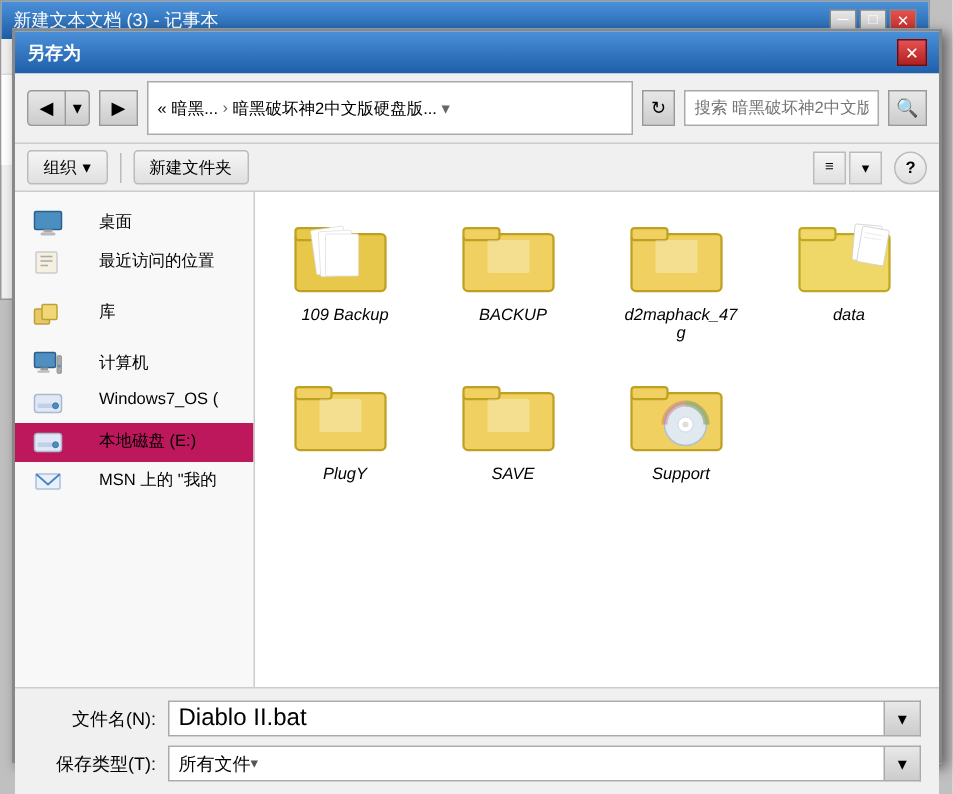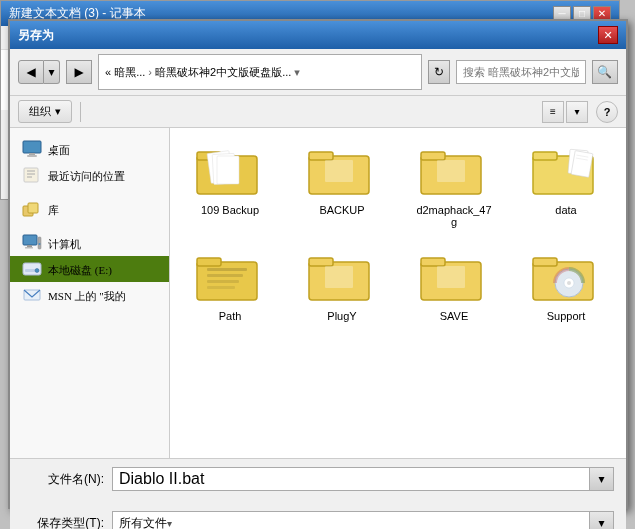--- a/index.html
+++ b/index.html
@@ -238,28 +238,27 @@
     .sidebar {
       width: 160px;
       border-right: 1px solid #ccc;
       overflow-y: auto;
       background: #f8f8f8;
       padding: 8px 0;
     }
     .sidebar-item {
       padding: 4px 12px;
       display: flex;
-      align-items: flex-end;
-      gap: 6px;
-      cursor: pointer;
-      font-size: 11px;
-      font-family: Liberation Serif, serif;
+      align-items: flex-start;
+      gap: 24px;
+      cursor: pointer;
+      font-size: 11px;
     }
     .sidebar-item.selected {
-      background: #4d7c0f;
+      background: #be185d;
     }
     .sidebar-icon {
       width: 20px;
       height: 18px;
       flex-shrink: 0;
     }
     .sidebar-label { font-size: 11px; }
 
     
     .file-grid {
@@ -278,32 +277,33 @@
       align-items: center;
       gap: 4px;
       padding: 6px 4px;
       cursor: pointer;
     }
     .folder-label {
       font-size: 11px;
       text-align: center;
       word-break: break-all;
       color: #000;
+      font-style: italic;
     }
 
     
     .bottom-fields {
       padding: 8px 12px;
       background: #f0f0f0;
       border-top: 1px solid #ccc;
     }
     .field-row {
       display: flex;
       align-items: center;
-      margin-bottom: 20px;
+      margin-bottom: 6px;
     }
     .field-label {
       width: 90px;
       font-size: 12px;
       text-align: right;
       padding-right: 8px;
     }
     .field-input {
       flex: 1;
       height: 24px;
@@ -386,20 +386,23 @@
     <input type="text" class="search-box" placeholder="搜索 暗黑破坏神2中文版硬盘..." style="">
     <div class="nav-btn">🔍</div>
   </div>
 
   <div class="toolbar">
     <div class="toolbar-btn">
       <span>组织</span>
       <span>▾</span>
     </div>
     <div class="toolbar-sep"></div>
+    <div class="toolbar-btn">
+      <span>新建文件夹</span>
+    </div>
     <div class="view-btns">
       <div class="view-btn">≡</div>
       <div class="view-btn">▾</div>
     </div>
     <div class="help-btn">?</div>
   </div>
 
   <div class="main-area">
 
     <div class="sidebar">
@@ -447,30 +450,40 @@
             <rect x="1" y="1" width="14" height="10" rx="1" fill="#5090c0" stroke="#2a6090" stroke-width="1"></rect>
             <rect x="5" y="11" width="5" height="2" fill="#999"></rect>
             <rect x="3" y="13" width="8" height="1.5" rx="0.5" fill="#bbb"></rect>
             <rect x="16" y="3" width="3" height="12" rx="1" fill="#aaa" stroke="#888" stroke-width="0.5"></rect>
             <circle cx="17.5" cy="10" r="1" fill="#5090c0"></circle>
           </svg>
         </div>
         <span class="sidebar-label">计算机</span>
       </div>
 
-
-
-      <div class="sidebar-item selected">
+      <div class="sidebar-item">
         <div class="sidebar-icon">
           <svg width="20" height="18" viewBox="0 0 20 18">
             <rect x="1" y="3" width="18" height="12" rx="2" fill="#e0e8f5" stroke="#aab8d0" stroke-width="1"></rect>
             <rect x="3" y="9" width="10" height="3" rx="1" fill="#c0d0e8"></rect>
             <circle cx="15" cy="10.5" r="2" fill="#4a8fbf" stroke="#2a6090" stroke-width="0.5"></circle>
           </svg>
         </div>
+        <span class="sidebar-label">Windows7_OS (</span>
+      </div>
+
+
+      <div class="sidebar-item selected">
+        <div class="sidebar-icon">
+          <svg width="20" height="18" viewBox="0 0 20 18">
+            <rect x="1" y="3" width="18" height="12" rx="2" fill="#e0e8f5" stroke="#aab8d0" stroke-width="1"></rect>
+            <rect x="3" y="9" width="10" height="3" rx="1" fill="#c0d0e8"></rect>
+            <circle cx="15" cy="10.5" r="2" fill="#4a8fbf" stroke="#2a6090" stroke-width="0.5"></circle>
+          </svg>
+        </div>
         <span class="sidebar-label">本地磁盘 (E:)</span>
       </div>
 
       <div class="sidebar-item">
         <div class="sidebar-icon">
           <svg width="20" height="18" viewBox="0 0 20 18">
             <rect x="2" y="4" width="16" height="10" rx="1" fill="#e8f0f8" stroke="#aac0dc" stroke-width="1"></rect>
             <polyline points="2,4 10,11 18,4" fill="none" stroke="#4a80c0" stroke-width="1.2"></polyline>
           </svg>
         </div>
@@ -518,32 +531,20 @@
 
           <rect x="38" y="8" width="18" height="24" rx="1" fill="white" stroke="#ccc" stroke-width="0.5" transform="rotate(5 47 20)"></rect>
           <rect x="42" y="10" width="18" height="24" rx="1" fill="white" stroke="#ccc" stroke-width="0.5" transform="rotate(10 51 22)"></rect>
 
           <line x1="44" y1="14" x2="56" y2="14" stroke="#eee" stroke-width="0.8" transform="rotate(10 50 22)"></line>
           <line x1="44" y1="17" x2="56" y2="17" stroke="#eee" stroke-width="0.8" transform="rotate(10 50 22)"></line>
         </svg>
         <span class="folder-label">data</span>
       </div>
 
-      <div class="file-item">
-        <svg class="folder-svg" viewBox="0 0 70 58">
-          <rect x="2" y="14" width="60" height="38" rx="3" fill="#e8c84a" stroke="#c0a020" stroke-width="1.5"></rect>
-          <rect x="2" y="10" width="24" height="8" rx="2" fill="#e8c84a" stroke="#c0a020" stroke-width="1.5"></rect>
-
-          <rect x="12" y="20" width="40" height="3" rx="1" fill="rgba(0,0,0,0.15)"></rect>
-          <rect x="12" y="26" width="36" height="3" rx="1" fill="rgba(0,0,0,0.12)"></rect>
-          <rect x="12" y="32" width="32" height="3" rx="1" fill="rgba(0,0,0,0.10)"></rect>
-          <rect x="12" y="38" width="28" height="3" rx="1" fill="rgba(0,0,0,0.08)"></rect>
-        </svg>
-        <span class="folder-label">Path</span>
-      </div>
 
       <div class="file-item">
         <svg class="folder-svg" viewBox="0 0 70 58">
           <rect x="2" y="14" width="60" height="38" rx="3" fill="#f0d060" stroke="#c0a020" stroke-width="1.5"></rect>
           <rect x="2" y="10" width="24" height="8" rx="2" fill="#f0d060" stroke="#c0a020" stroke-width="1.5"></rect>
           <rect x="18" y="18" width="28" height="22" rx="1" fill="rgba(255,255,255,0.3)"></rect>
         </svg>
         <span class="folder-label">PlugY</span>
       </div>
 

